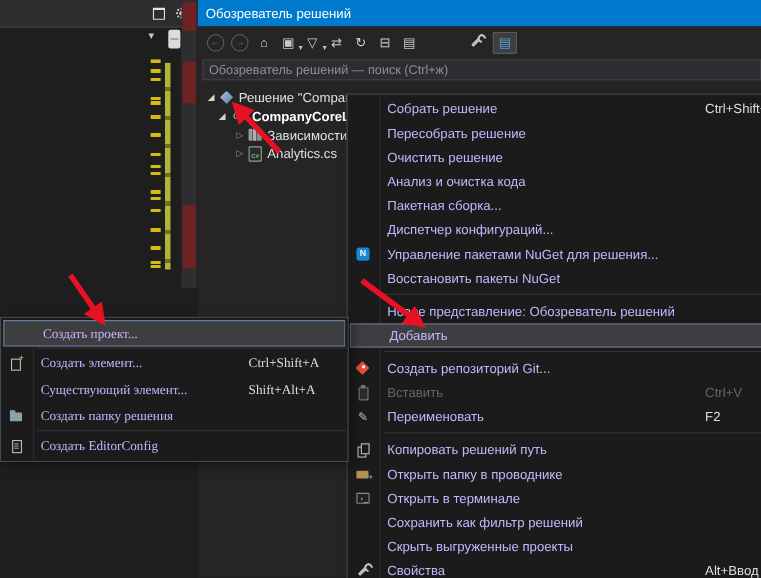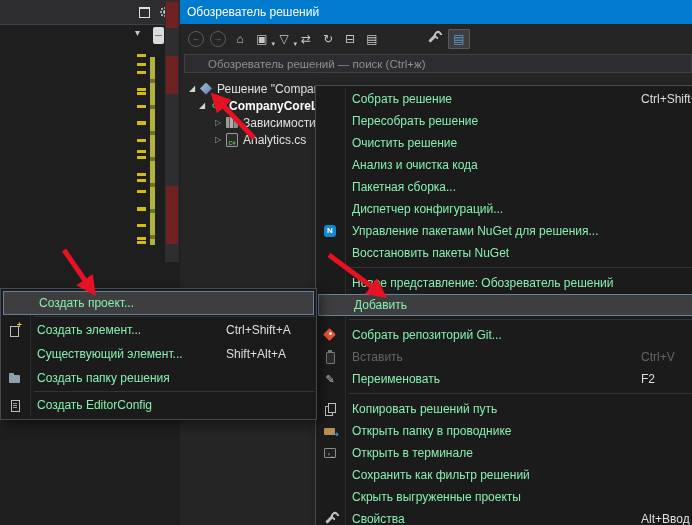--- a/index.html
+++ b/index.html
@@ -34,21 +34,21 @@
     padding-left:8px;box-sizing:border-box;background:#252526;}
   .tb-icon{width:16px;height:16px;flex:none;display:flex;align-items:center;justify-content:center;
     color:#c8c8c8;font-size:12px;position:relative;line-height:1;}
   .tb-icon.circled{width:14px;height:14px;border:1px solid #6b6b6b;border-radius:50%;font-size:9px;}
   .tb-icon.disabled{color:#6f6f6f;border-color:#5a5a5a;}
   .tb-icon.caret::after{content:"▾";position:absolute;right:-5px;bottom:0;font-size:7px;color:#c8c8c8;}
   .tb-icon.gap{margin-left:40px;}
   .tb-icon.pressed{width:20px;height:18px;background:#3e3e40;border:1px solid #595960;border-radius:1px;color:#569cd6;}
 
   .searchbox{position:absolute;left:4px;top:54px;right:0;height:19px;background:#2d2d31;border:1px solid #3f3f46;
-    color:#8f8f8f;display:flex;align-items:center;padding-left:23px;box-sizing:border-box;font-size:11.5px;white-space:nowrap;overflow:hidden;}
+    color:#8f8f8f;display:flex;align-items:center;padding-left:5px;box-sizing:border-box;font-size:11.5px;white-space:nowrap;overflow:hidden;}
 
   .tree{position:absolute;left:0;top:80px;right:0;bottom:0;}
   .trow{height:17px;display:flex;align-items:center;white-space:nowrap;}
   .twisty{width:12px;flex:none;text-align:center;color:#d4d4d4;font-size:8px;line-height:1;}
   .twisty.hollow{color:#9a9a9a;}
   .ticon{flex:none;margin:0 5px 0 2px;position:relative;}
   .tlabel{color:#e0e0e0;}
   .trow.bold .tlabel{font-weight:bold;color:#fff;}
   .i-solution{width:12px;height:12px;background:linear-gradient(135deg,#a8c0dc,#5d7fa6);
     clip-path:polygon(50% 0,100% 50%,50% 100%,0 50%);}
@@ -57,26 +57,26 @@
   .i-deps{width:12px;height:11px;border-radius:1px;
     background:linear-gradient(90deg,#9b9b9b 0 3px,#5a5a5a 3px 4px,#b0b0b0 4px 7px,#5a5a5a 7px 8px,#8d8d8d 8px 12px);}
   .i-csfile{width:10px;height:12px;border:1px solid #9a9a9a;border-radius:1px;background:#2b2b2c;position:relative;}
   .i-csfile::before{content:"C#";position:absolute;left:0;right:0;bottom:0;text-align:center;font-size:5.5px;font-weight:bold;color:#62c168;}
 
   
   .menu{position:absolute;background:#1b1b1c;border:1px solid #484850;box-sizing:border-box;padding:2px 0;
     box-shadow:4px 4px 10px rgba(0,0,0,.45);z-index:5;}
   .menu::before{content:"";position:absolute;left:29px;top:2px;bottom:2px;width:1px;background:#2c2c2e;}
   #main-menu{left:315px;top:85px;width:420px;}
-  #sub-menu{left:0;top:288px;width:317px;}
+  #sub-menu{left:0;top:288px;width:317px;font-family:Liberation Serif, serif;}
   .menu-item{height:22px;display:flex;align-items:center;position:relative;}
   .menu.sub .menu-item{height:24px;}
   .mi-icon{position:absolute;left:7px;top:50%;transform:translateY(-50%);width:14px;height:14px;
     display:flex;align-items:center;justify-content:center;}
-  .mi-label{margin-left:36px;color:#86efac;white-space:nowrap;}
+  .mi-label{margin-left:36px;color:#c4b5fd;white-space:nowrap;}
   .mi-shortcut{position:absolute;left:325px;color:#dfdfdf;white-space:nowrap;}
   .menu.sub .mi-shortcut{left:225px;}
   .menu-item.disabled .mi-label,.menu-item.disabled .mi-shortcut{color:#656565;}
   .menu-item.hl{background:#3e3e41;margin:0 2px;box-shadow:inset 0 0 0 1px #63809e;}
   .menu-sep{height:1px;background:#333337;margin:3px 1px 4px 33px;}
   .menu.sub .menu-sep{margin:1px 1px 1px 33px;}
 
   
   .i-nuget::before{content:"";position:absolute;inset:1px;background:#1687d0;border-radius:3px;}
   .i-nuget::after{content:"N";position:absolute;left:0;right:0;top:2px;text-align:center;color:#fff;font-size:8px;font-weight:bold;}
@@ -198,21 +198,21 @@
       <div class="menu-sep"></div>
       <div class="menu-item">
         <span class="mi-label">Новое представление: Обозреватель решений</span>
       </div>
       <div class="menu-item hl">
         <span class="mi-label">Добавить</span>
       </div>
       <div class="menu-sep"></div>
       <div class="menu-item">
         <span class="mi-icon i-git"></span>
-        <span class="mi-label">Собрать репозиторий Git...</span>
+        <span class="mi-label">Создать репозиторий Git...</span>
       </div>
       <div class="menu-item disabled">
         <span class="mi-icon i-paste"></span>
         <span class="mi-label">Вставить</span>
         <span class="mi-shortcut">Ctrl+V</span>
       </div>
       <div class="menu-item">
         <span class="mi-icon i-rename"></span>
         <span class="mi-label">Переименовать</span>
         <span class="mi-shortcut">F2</span>

